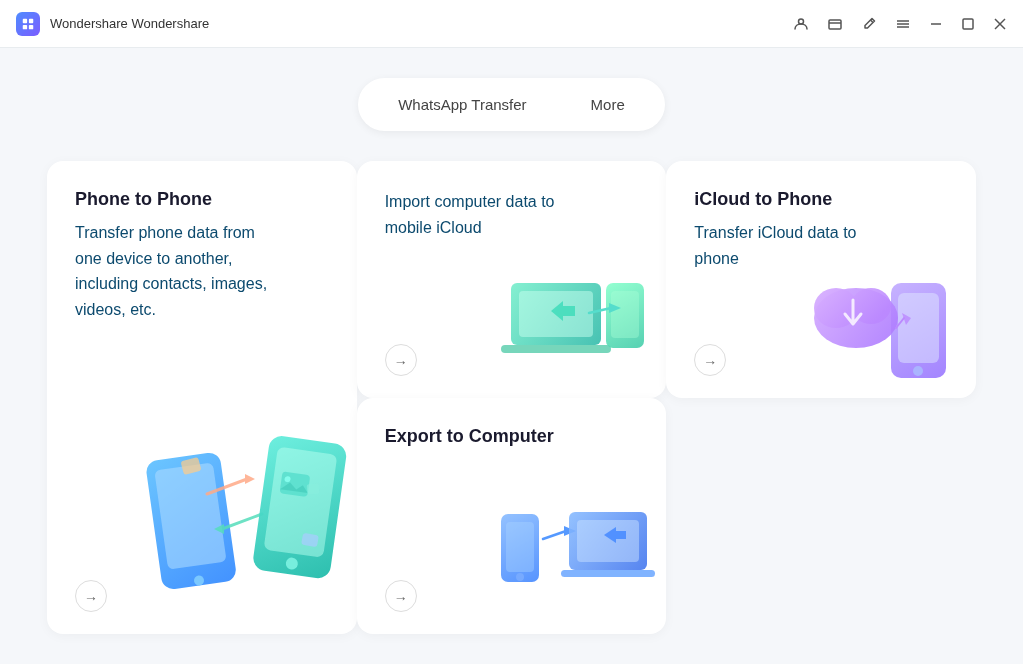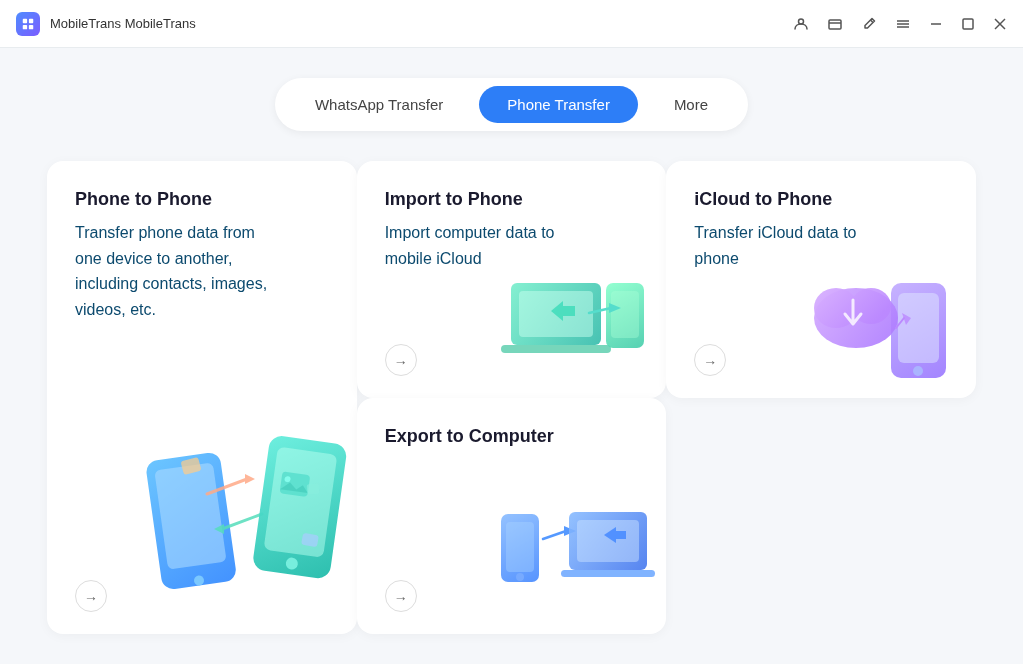--- a/index.html
+++ b/index.html
@@ -196,21 +196,21 @@
 
 <div class="titlebar">
   <div class="titlebar-logo">
     <svg viewBox="0 0 16 16" fill="white">
       <rect x="2" y="2" width="5" height="5" rx="1"></rect>
       <rect x="9" y="2" width="5" height="5" rx="1"></rect>
       <rect x="2" y="9" width="5" height="5" rx="1"></rect>
       <rect x="9" y="9" width="5" height="5" rx="1"></rect>
     </svg>
   </div>
-  <span class="titlebar-title">MobileTrans MobileTrans</span>
+  <span class="titlebar-title">Wondershare Wondershare</span>
   <div class="titlebar-controls">
 
     <span class="titlebar-icon">
       <svg width="16" height="16" viewBox="0 0 16 16" fill="none" stroke="#555" stroke-width="1.5">
         <circle cx="8" cy="5.5" r="2.5"></circle>
         <path d="M2 13c0-3 2.7-5 6-5s6 2 6 5" stroke-linecap="round"></path>
       </svg>
     </span>
 
     <span class="titlebar-icon">
@@ -253,21 +253,20 @@
         <line x1="12" y1="2" x2="2" y2="12"></line>
       </svg>
     </span>
   </div>
 </div>
 
 <div class="main-content">
 
   <div class="nav-tabs">
     <button class="nav-tab">WhatsApp Transfer</button>
-    <button class="nav-tab active">Phone Transfer</button>
     <button class="nav-tab">More</button>
   </div>
 
   <div class="cards-grid">
 
     <div class="card card-large">
       <div class="card-title">Phone to Phone</div>
       <div class="card-desc">Transfer phone data from one device to another, including contacts, images, videos, etc.</div>
 
       <svg class="card-illustration phone-to-phone-illo" viewBox="0 0 260 220" fill="none" xmlns="http://www.w3.org/2000/svg">
@@ -311,21 +310,20 @@
 
         <rect x="75" y="55" width="18" height="14" rx="3" fill="#ffcc88" opacity="0.7" transform="rotate(-15, 84, 62)"></rect>
         <rect x="195" y="130" width="16" height="12" rx="3" fill="#aaccff" opacity="0.7" transform="rotate(10, 203, 136)"></rect>
         <rect x="200" y="80" width="12" height="10" rx="2" fill="#88eedd" opacity="0.6" transform="rotate(-5, 206, 85)"></rect>
       </svg>
 
       <div class="card-arrow">→</div>
     </div>
 
     <div class="card">
-      <div class="card-title">Import to Phone</div>
       <div class="card-desc">Import computer data to mobile iCloud</div>
 
       <svg class="card-illustration import-illo" viewBox="0 0 180 140" fill="none" xmlns="http://www.w3.org/2000/svg">
 
         <g transform="translate(20, 20)">
           <rect x="10" y="10" width="90" height="62" rx="6" fill="url(#laptopGreen)" opacity="0.9"></rect>
           <rect x="18" y="18" width="74" height="46" rx="4" fill="#c8fff0" opacity="0.5"></rect>
 
           <path d="M50 38 L62 28 L62 33 L74 33 L74 43 L62 43 L62 48 Z" fill="#44ddbb" opacity="0.9"></path>
 

